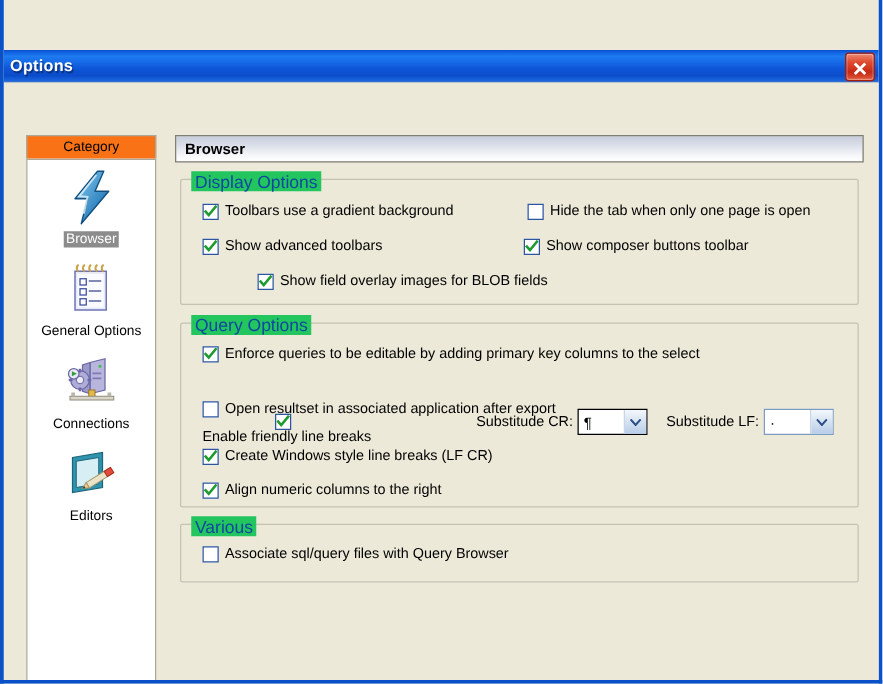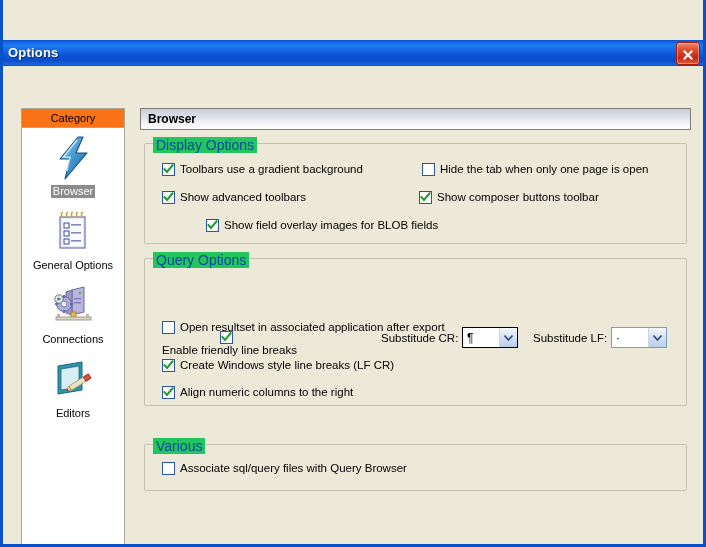--- a/index.html
+++ b/index.html
@@ -156,21 +156,21 @@
     top: -7px;
     left: 8px;
     background: #22c55e;
     padding: 0 3px;
     font-size: 14px;
     color: #0E48A1;
     white-space: nowrap;
   }
   .gb-display { left: 4px; top: 35px; width: 543px; height: 101px; }
   .gb-query   { left: 4px; top: 150px; width: 543px; height: 148px; }
-  .gb-various { left: 4px; top: 311px; width: 543px; height: 47px; margin-top: 25px; }
+  .gb-various { left: 4px; top: 311px; width: 543px; height: 47px; }
 
   
   .cb-row {
     position: absolute;
     display: flex;
     align-items: center;
     cursor: pointer;
     white-space: nowrap;
   }
   .cbox {
@@ -416,20 +416,28 @@
                 <path d="M1.5 5.2 L4 8 L9.5 1.4" fill="none" stroke="#1F9B2E" stroke-width="2.1" stroke-linecap="square"></path>
               </svg>
           </span>
           <span class="cb-label">Show composer buttons toolbar</span>
         </div>
       </div>
 
       <div class="groupbox gb-query">
         <span class="group-legend">Query Options</span>
 
+        <div class="cb-row" style="left:17px; top:18px;">
+          <span class="cbox">
+            <svg width="11" height="11" viewBox="0 0 11 11">
+                <path d="M1.5 5.2 L4 8 L9.5 1.4" fill="none" stroke="#1F9B2E" stroke-width="2.1" stroke-linecap="square"></path>
+              </svg>
+          </span>
+          <span class="cb-label">Enforce queries to be editable by adding primary key columns to the select</span>
+        </div>
 
         <div class="cb-row" style="left:17px; top:62px;">
           <span class="cbox"></span>
           <span class="cb-label">Open resultset in associated application after export</span>
         </div>
 
         <div class="cb-row" style="left:17px; top:72px;flex-direction:column;">
           <span class="cbox">
             <svg width="11" height="11" viewBox="0 0 11 11">
                 <path d="M1.5 5.2 L4 8 L9.5 1.4" fill="none" stroke="#1F9B2E" stroke-width="2.1" stroke-linecap="square"></path>

